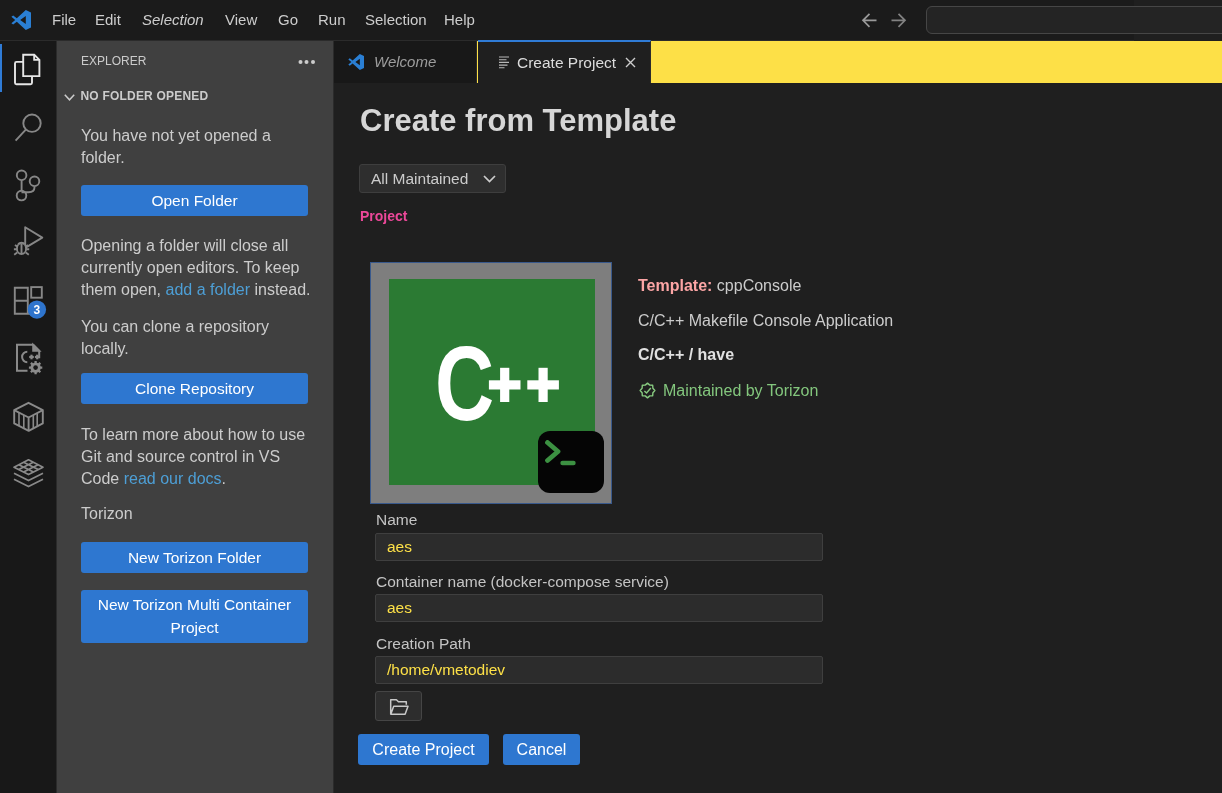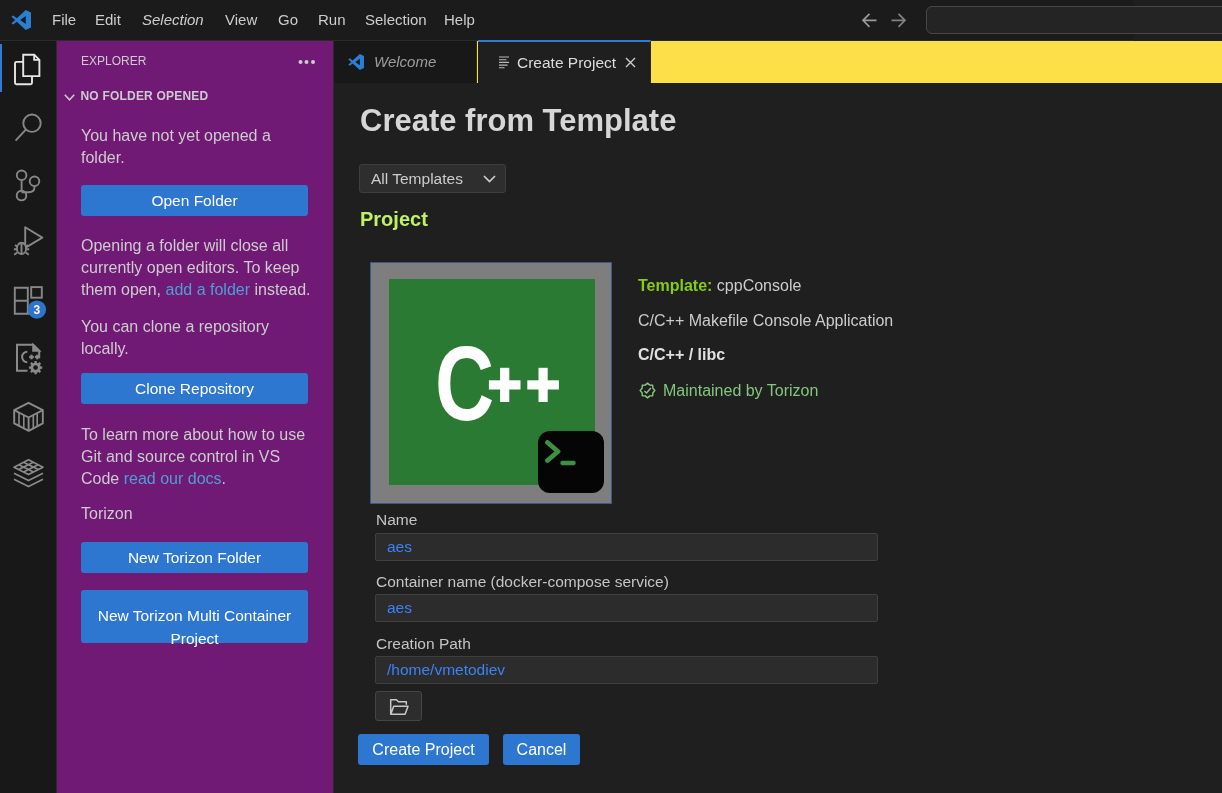--- a/index.html
+++ b/index.html
@@ -3,21 +3,21 @@
 <meta charset="utf-8">
 <style>
 * { margin:0; padding:0; box-sizing:border-box; }
 html,body { width:1222px; height:793px; overflow:hidden; }
 body { background:#1f1f1f; font-family:"Liberation Sans",sans-serif; }
 #app { position:relative; width:1222px; height:793px; }
 .abs { position:absolute; }
 .mi { position:absolute; top:0; line-height:40px; font-size:15px; color:#cdcdcd; }
 .btn { position:absolute; background:#2e77d0; color:#fff; border-radius:3px; text-align:center; font-size:15.5px; }
 .lbl { position:absolute; color:#c4c4c4; font-size:15.5px; line-height:20px; }
-.inp { position:absolute; left:41px; width:503px; height:28px; background:#2c2c2c; border:1px solid #3f3f3f; border-radius:2px; color:#3b82f6; font-size:15.5px; line-height:26px; padding-left:11px; }
+.inp { position:absolute; left:41px; width:448px; height:28px; background:#2c2c2c; border:1px solid #3f3f3f; border-radius:2px; color:#fde047; font-size:15.5px; line-height:26px; padding-left:11px; }
 .sbtxt { position:absolute; left:24px; width:232px; color:#cccccc; font-size:16px; line-height:22px; }
 .link { color:#4d9fd6; }
 </style>
 </head>
 <body>
 <div id="app">
 
 <div class="abs" id="titlebar" style="left:0;top:0;width:1134px;height:41px;background:#1b1b1b;border-bottom:1px solid #2b2b2b;">
   <svg class="abs" style="left:11px;top:10px;" width="20" height="20" viewBox="0 0 100 100">
     <path fill="#2a7fd4" fill-rule="evenodd" d="M74 0 L100 12 L100 88 L74 100 L29 59 L11 73 L2 66 L21 50 L2 34 L11 27 L29 41 Z M74 30 L46 50 L74 70 Z"></path>
@@ -107,41 +107,41 @@
     <path d="M33.3 375.2 V388.3 M37.2 373.2 V386.3" stroke-width="1.6"></path>
   </g>
 
   <g stroke="#8a8a8a" stroke-width="1.7" fill="none" stroke-linejoin="round">
     <path d="M28.5 419.8 L43 427.2 L28.5 434.6 L14 427.2 Z"></path>
     <path d="M18.8 424.7 L33.5 432 M23.6 422.3 L38.2 429.6 M33.3 422.3 L18.8 429.6 M38.1 424.7 L23.6 432"></path>
     <path d="M43 433.2 L28.5 440.6 L14 433.2 M43 439.2 L28.5 446.6 L14 439.2"></path>
   </g>
 </svg>
 
-<div class="abs" id="sidebar" style="left:57px;top:41px;width:277px;height:752px;background:#701a75;border-right:1px solid #2b2b2b;">
+<div class="abs" id="sidebar" style="left:57px;top:41px;width:277px;height:752px;background:#404040;border-right:1px solid #2b2b2b;">
   <div class="abs" style="left:24px;top:13px;font-size:12px;color:#cbcbcb;">EXPLORER</div>
   <svg class="abs" style="left:241px;top:17px;" width="18" height="8" viewBox="0 0 18 8">
     <circle cx="2.5" cy="4" r="2" fill="#cccccc"></circle>
         <circle cx="8.5" cy="4" r="2" fill="#cccccc"></circle>
         <circle cx="15" cy="4" r="2" fill="#cccccc"></circle>
   </svg>
   <svg class="abs" style="left:6.5px;top:52px;" width="11" height="9" viewBox="0 0 11 9">
     <path d="M0.8 1.8 L5.5 6.8 L10.2 1.8" fill="none" stroke="#cccccc" stroke-width="1.5"></path>
   </svg>
   <div class="abs" style="left:23.5px;top:48px;font-size:12px;font-weight:bold;letter-spacing:.2px;color:#cccccc;">NO FOLDER OPENED</div>
 
   <div class="sbtxt" style="top:84px;">You have not yet opened a folder.</div>
   <div class="btn" style="left:24px;top:144px;width:227px;height:31px;line-height:31px;">Open Folder</div>
   <div class="sbtxt" style="top:194px;">Opening a folder will close all currently open editors. To keep them open, <span class="link">add a folder</span> instead.</div>
   <div class="sbtxt" style="top:275px;">You can clone a repository locally.</div>
   <div class="btn" style="left:24px;top:332px;width:227px;height:31px;line-height:31px;">Clone Repository</div>
   <div class="sbtxt" style="top:383px;">To learn more about how to use Git and source control in VS Code <span class="link">read our docs</span>.</div>
   <div class="sbtxt" style="top:462px;">Torizon</div>
   <div class="btn" style="left:24px;top:501px;width:227px;height:31px;line-height:31px;">New Torizon Folder</div>
-  <div class="btn" style="left:24px;top:549px;width:227px;height:53px;line-height:23px;padding-top:14px;">New Torizon Multi Container Project</div>
+  <div class="btn" style="left:24px;top:549px;width:227px;height:53px;line-height:23px;padding-top:3px;">New Torizon Multi Container Project</div>
 </div>
 
 <div class="abs" id="tabbar" style="left:334px;top:41px;width:888px;height:42px;background:#fde047;">
 
   <div class="abs" style="left:0;top:0;width:143px;height:42px;background:#181818;border-right:1px solid #2b2b2b;">
     <svg class="abs" style="left:14px;top:13px;" width="16" height="16" viewBox="0 0 100 100">
       <path fill="#2a7fd4" fill-rule="evenodd" d="M74 0 L100 12 L100 88 L74 100 L29 59 L11 73 L2 66 L21 50 L2 34 L11 27 L29 41 Z M74 30 L46 50 L74 70 Z"></path>
     </svg>
     <span class="abs" style="left:40px;top:0;line-height:42px;font-size:15px;font-style:italic;color:#9d9d9d;">Welcome</span>
   </div>
@@ -156,26 +156,26 @@
     <svg class="abs" style="left:147px;top:15px;" width="11" height="11" viewBox="0 0 11 11">
       <path d="M1 1 L10 10 M10 1 L1 10" stroke="#cccccc" stroke-width="1.4"></path>
     </svg>
   </div>
 </div>
 
 <div class="abs" id="content" style="left:334px;top:83px;width:888px;height:710px;background:#1f1f1f;">
   <h1 class="abs" style="left:26px;top:20px;font-size:31px;color:#d6d6d6;">Create from Template</h1>
 
   <div class="abs" style="left:25px;top:81px;width:147px;height:29px;background:#2e2e2e;border:1px solid #3e3e3e;border-radius:3px;">
-    <span class="abs" style="left:11px;top:0;line-height:27px;font-size:15.5px;color:#cccccc;">All Templates</span>
+    <span class="abs" style="left:11px;top:0;line-height:27px;font-size:15.5px;color:#cccccc;">All Maintained</span>
     <svg class="abs" style="left:123px;top:10px;" width="13" height="8" viewBox="0 0 13 8">
       <path d="M1 1 L6.5 6.5 L12 1" fill="none" stroke="#cccccc" stroke-width="1.7"></path>
     </svg>
   </div>
-  <h2 class="abs" style="left:26px;top:125px;font-size:20px;color:#bef264;">Project</h2>
+  <h2 class="abs" style="left:26px;top:125px;font-size:14px;color:#ec4899;">Project</h2>
 
   <div class="abs" style="left:36px;top:179px;width:242px;height:242px;background:#7e7e7e;border:1px solid #39598c;">
     <div class="abs" style="left:18px;top:16px;width:206px;height:206px;background:#2b7a33;"></div>
     <svg class="abs" style="left:18px;top:16px;" width="206" height="206" viewBox="0 0 206 206">
 
       <text x="96.8" y="140.7" transform="scale(0.78,1)" text-anchor="middle" font-family="Liberation Sans" font-weight="bold" font-size="105" fill="#ffffff">C</text>
 
       <g fill="#ffffff">
         <rect x="99.9" y="101.3" width="31.6" height="9.2"></rect>
         <rect x="111.1" y="88.8" width="9.2" height="34.2"></rect>
@@ -185,23 +185,23 @@
     </svg>
 
     <div class="abs" style="left:167px;top:168px;width:66px;height:62px;background:#050505;border-radius:12px;">
       <svg class="abs" style="left:7px;top:9px;" width="38" height="26" viewBox="0 0 38 26">
         <path d="M2.5 2.5 L13 11.5 L2.5 20.5" fill="none" stroke="#3c9142" stroke-width="4.8" stroke-linecap="round" stroke-linejoin="round"></path>
         <path d="M17.5 23 H28.5" fill="none" stroke="#3c9142" stroke-width="4.4" stroke-linecap="round"></path>
       </svg>
     </div>
   </div>
 
-  <div class="abs" style="left:304px;top:193px;font-size:16px;line-height:20px;color:#cccccc;"><b style="color:#84cc16;">Template:</b> cppConsole</div>
+  <div class="abs" style="left:304px;top:193px;font-size:16px;line-height:20px;color:#cccccc;"><b style="color:#fca5a5;">Template:</b> cppConsole</div>
   <div class="abs" style="left:304px;top:228px;font-size:16px;line-height:20px;color:#cccccc;">C/C++ Makefile Console Application</div>
-  <div class="abs" style="left:304px;top:262px;font-size:16px;line-height:20px;font-weight:bold;color:#e0e0e0;">C/C++ / libc</div>
+  <div class="abs" style="left:304px;top:262px;font-size:16px;line-height:20px;font-weight:bold;color:#e0e0e0;">C/C++ / have</div>
   <svg class="abs" style="left:304.5px;top:299px;" width="17" height="17" viewBox="0 0 18 18">
     <path fill="none" stroke="#87c97f" stroke-width="1.5" stroke-linejoin="round" d="M9 1.2 L11.4 3.3 L14.5 3.5 L14.7 6.6 L16.8 9 L14.7 11.4 L14.5 14.5 L11.4 14.7 L9 16.8 L6.6 14.7 L3.5 14.5 L3.3 11.4 L1.2 9 L3.3 6.6 L3.5 3.5 L6.6 3.3 Z"></path>
     <path fill="none" stroke="#87c97f" stroke-width="1.5" d="M5.7 9.4 L8 11.7 L12.5 6.4"></path>
   </svg>
   <div class="abs" style="left:329px;top:298px;font-size:16px;line-height:20px;color:#83c67d;">Maintained by Torizon</div>
 
   <div class="lbl" style="left:42px;top:427px;">Name</div>
   <div class="inp" style="top:450px;">aes</div>
   <div class="lbl" style="left:42px;top:489px;">Container name (docker-compose service)</div>
   <div class="inp" style="top:511px;">aes</div>

